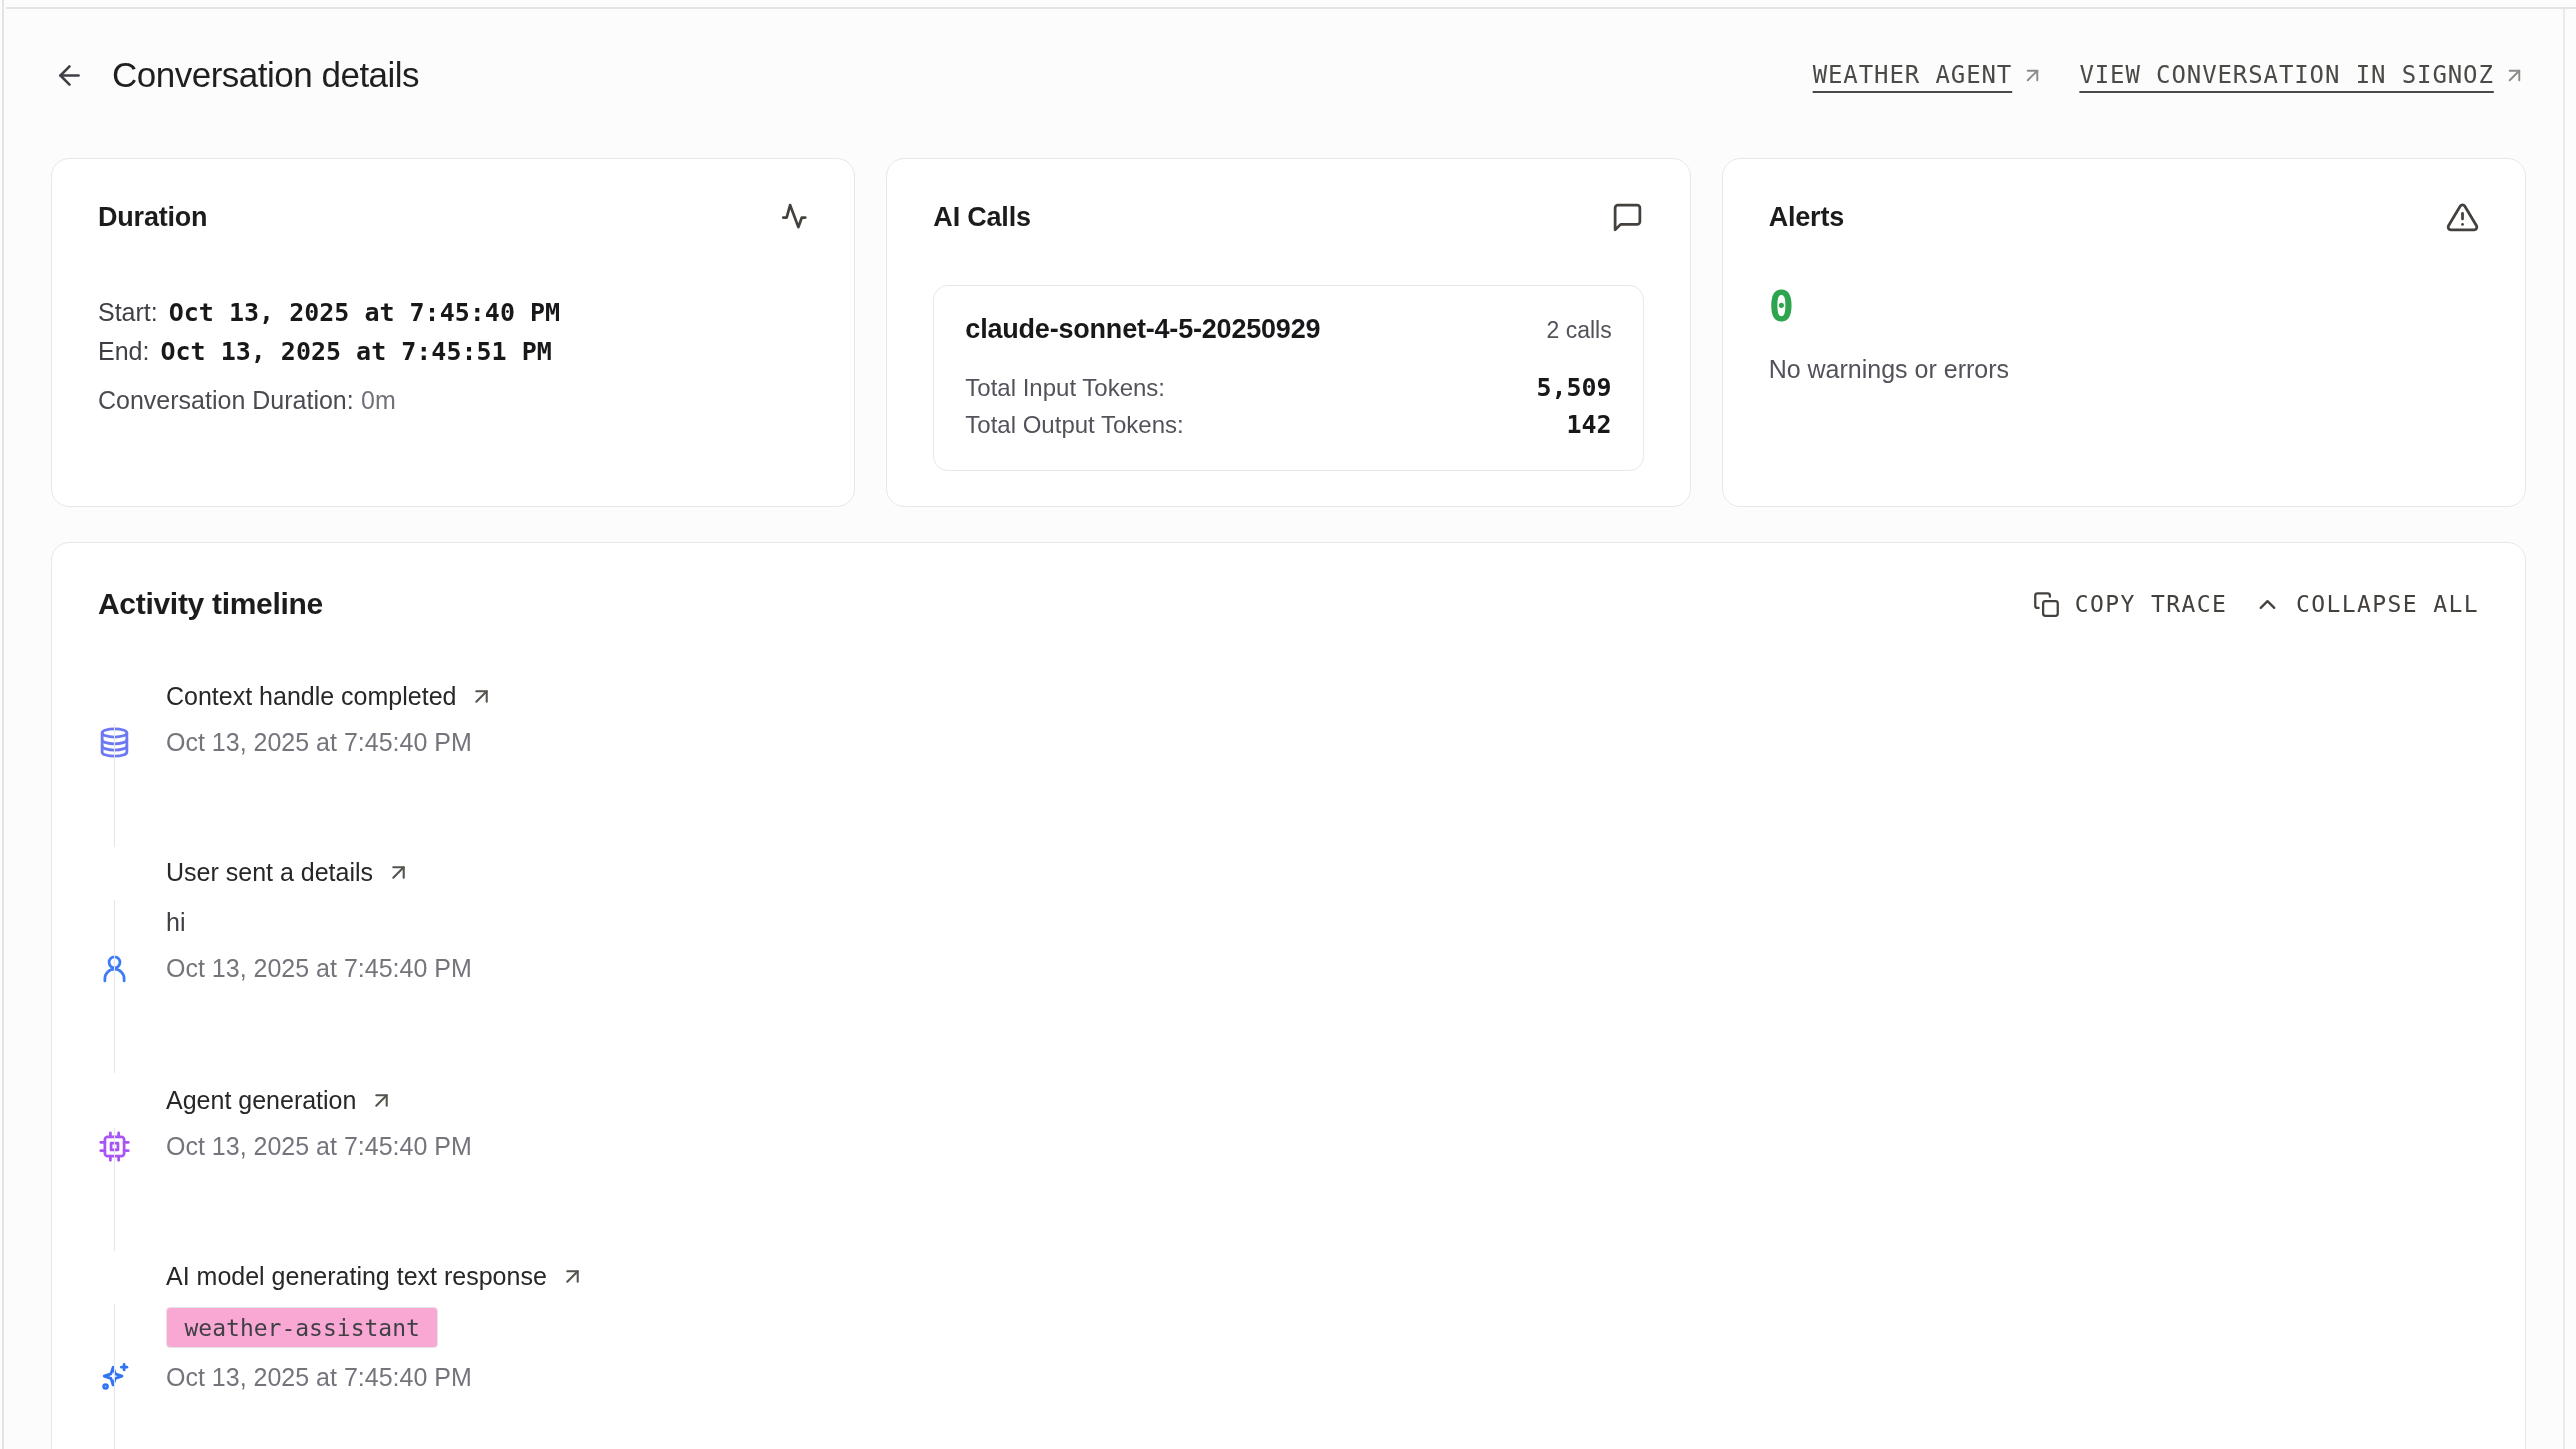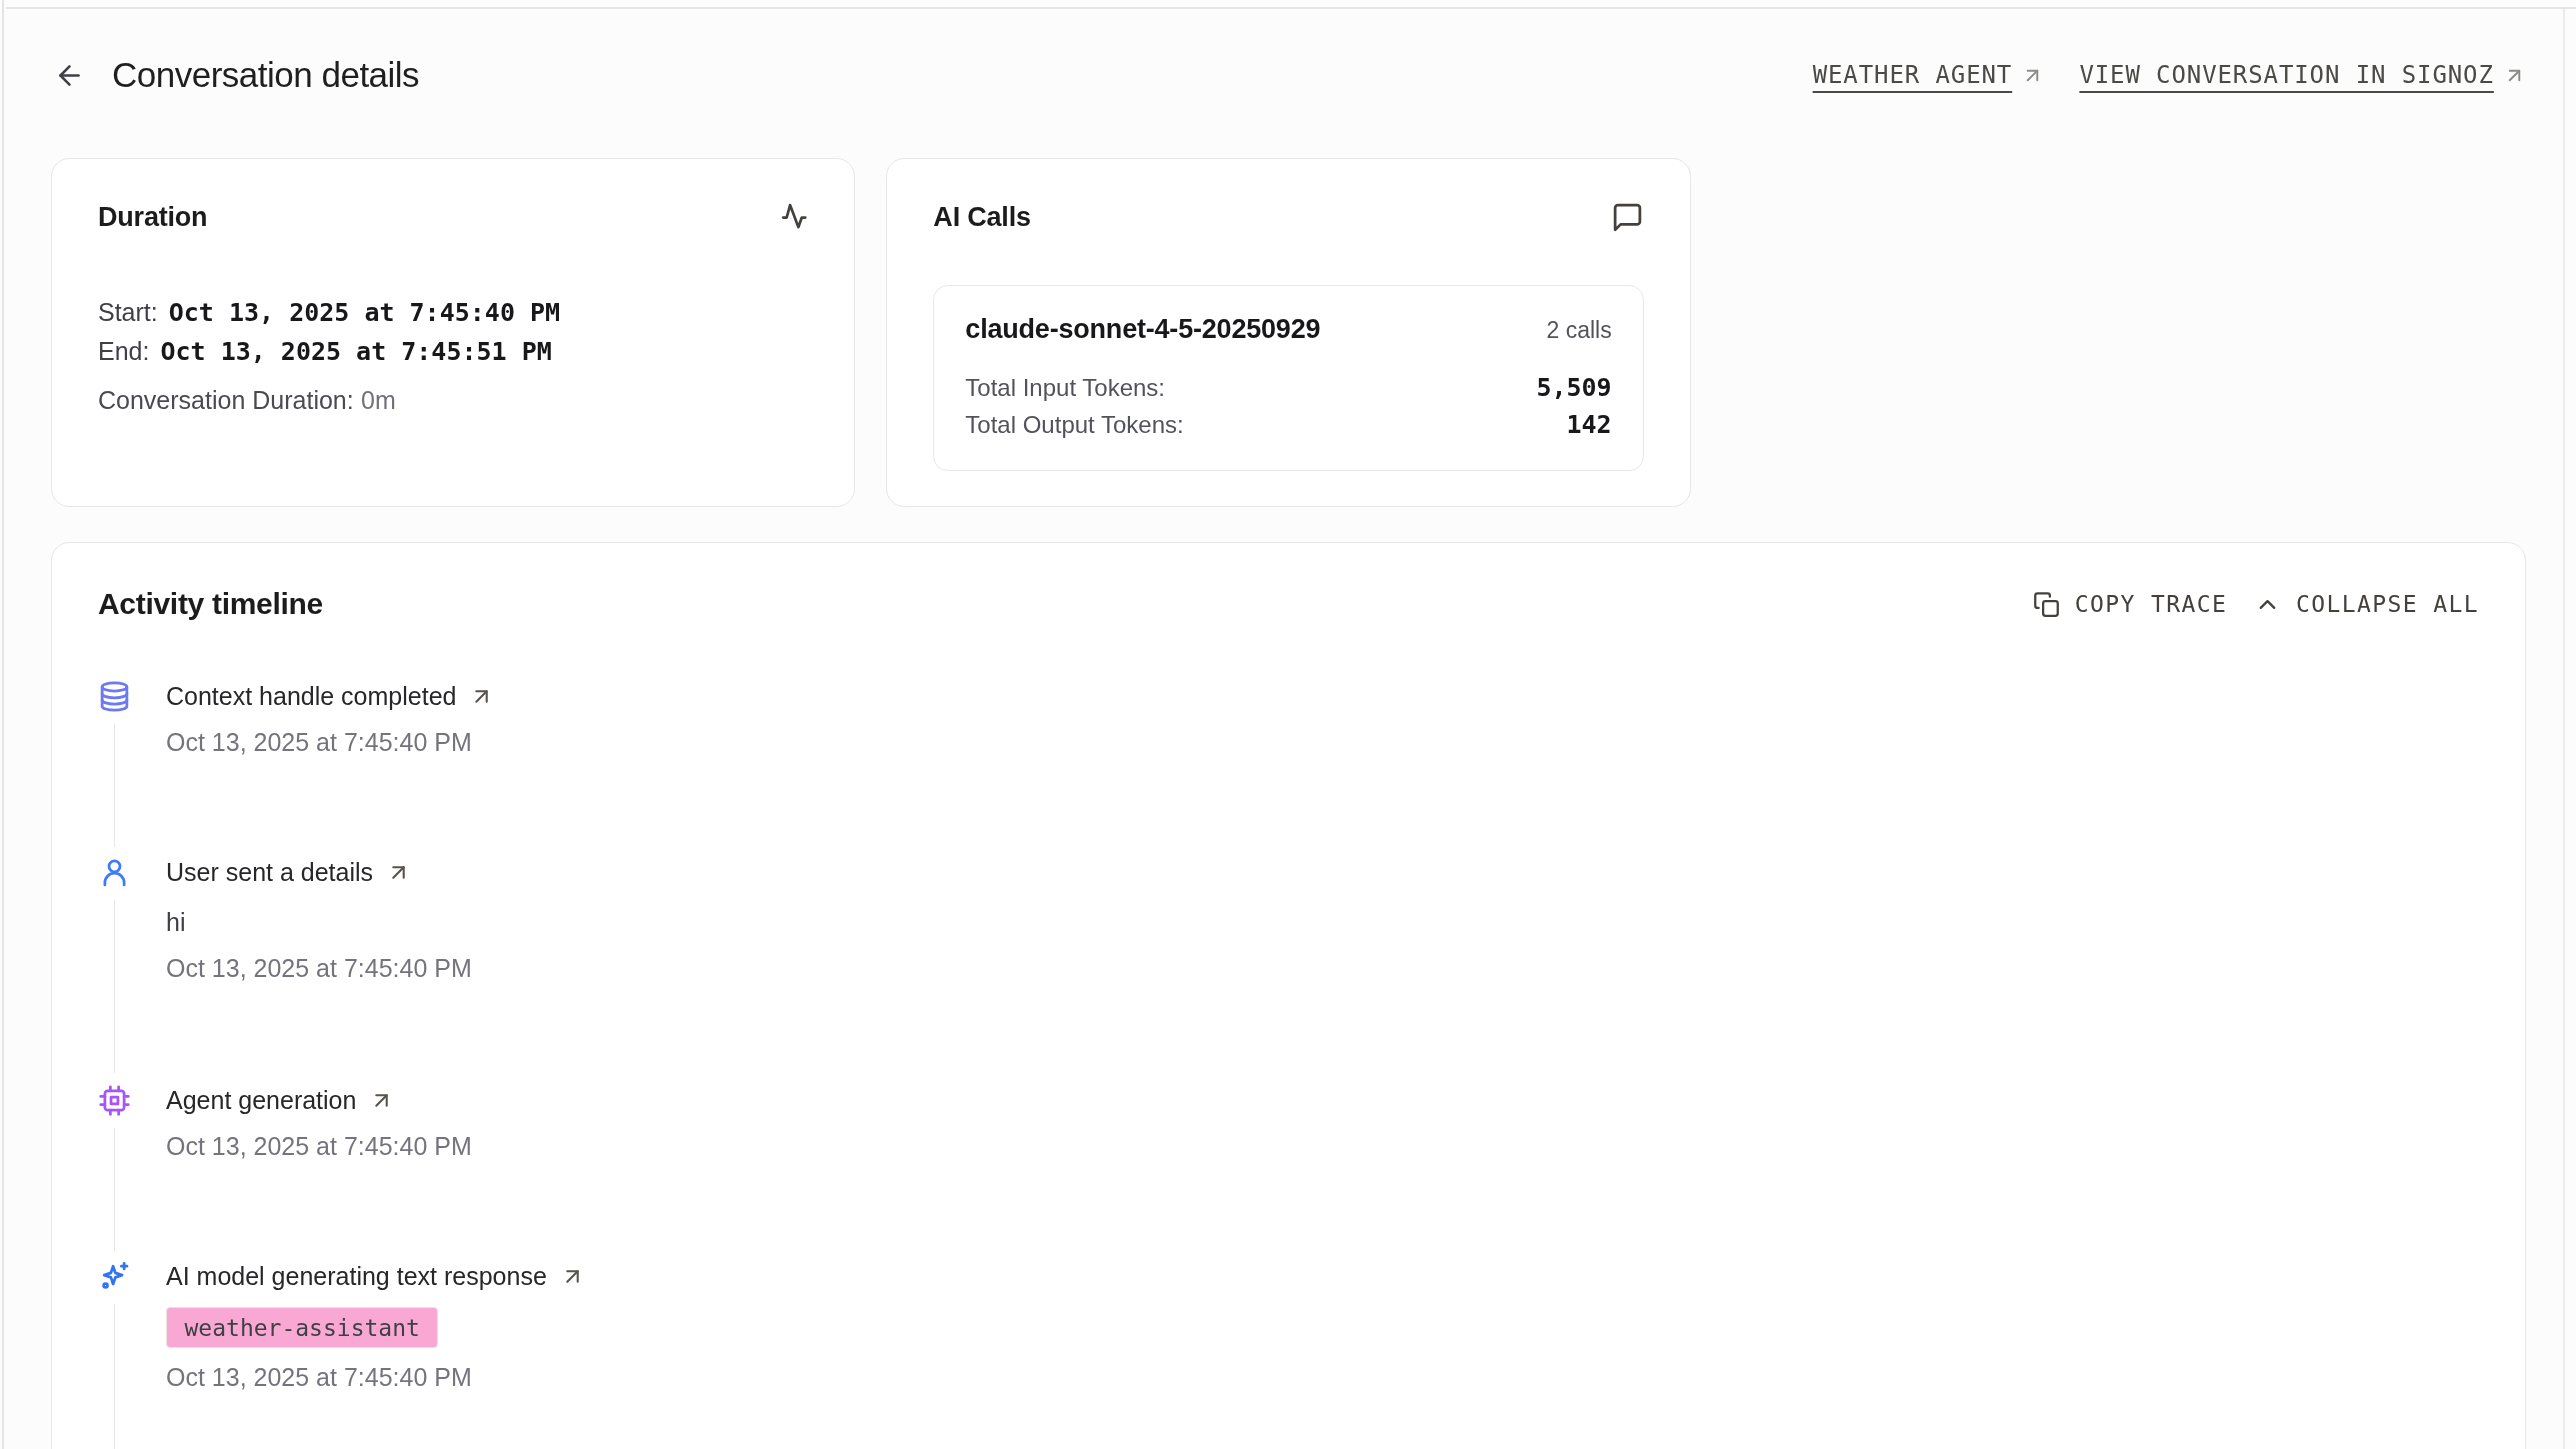--- a/index.html
+++ b/index.html
@@ -67,21 +67,21 @@
     margin-top:35px; background:#fff; border:1.8px solid #e7e7e7; border-radius:18.4px;
     padding:44px 46px; height:1286px;
   }
   .tl-head { display:flex; align-items:center; justify-content:space-between; }
   .tl-title { font-size:30px; font-weight:600; letter-spacing:-0.3px; color:#1c1c1c; }
   .tl-actions { display:flex; align-items:center; gap:27px; }
   .tl-btn { display:flex; align-items:center; gap:14.7px; background:none; border:none; cursor:pointer; color:#44403c; }
   .tl-btn .lbl { font-family:"DejaVu Sans Mono", monospace; font-size:23px; font-weight:500; letter-spacing:1.4px; color:#44403c; text-transform:uppercase; }
 
   .entries { margin-top:59px; padding-left:0; }
-  .entry { display:flex; position:relative; }
+  .entry { display:flex; position:relative;align-items:flex-end; }
   .entry-icon { width:33px; height:33px; flex:none; display:flex; align-items:center; justify-content:center; }
   .connector { position:absolute; left:15.6px; top:44px; bottom:-88px; width:1.8px; background:#e5e5e8; }
   .entry.last .connector { bottom:auto; height:294px; }
   .entry-body { margin-left:35px; min-width:0; }
   .entry-title-row { display:flex; align-items:center; gap:13px; }
   .entry-title { font-size:25px; line-height:33px; font-weight:500; color:#27272a; }
   .entry-link-icon { color:#57534e; display:flex; }
   .entry-text { margin-top:16.5px; font-size:25px; line-height:33px; color:#3f3f46; }
   .entry-ts { margin-top:13px; font-size:25px; line-height:33px; color:#74747c; }
   .entry-badge {
@@ -183,20 +183,34 @@
           <span class="ai-label">Total Input Tokens:</span>
           <span class="ai-val">5,509</span>
         </div>
         <div class="ai-row">
           <span class="ai-label">Total Output Tokens:</span>
           <span class="ai-val">142</span>
         </div>
       </div>
     </section>
 
+    <section class="card">
+      <div class="card-head">
+        <div class="card-title">Alerts</div>
+        <span class="head-icon" style="display:flex">
+          <svg width="33" height="33" viewBox="0 0 24 24" fill="none" stroke="currentColor" stroke-width="2" stroke-linecap="round" stroke-linejoin="round">
+              <path d="M10.29 3.86L1.82 18a2 2 0 0 0 1.71 3h16.94a2 2 0 0 0 1.71-3L13.71 3.86a2 2 0 0 0-3.42 0z"></path>
+              <path d="M12 9v4"></path>
+              <path d="M12 17h.01"></path>
+            </svg>
+        </span>
+      </div>
+      <div class="alert-count">0</div>
+      <div class="alert-msg">No warnings or errors</div>
+    </section>
   </div>
 
   <section class="timeline-panel">
     <div class="tl-head">
       <div class="tl-title">Activity timeline</div>
       <div class="tl-actions">
         <button class="tl-btn">
           <span style="display:flex">
             <svg width="27" height="27" viewBox="0 0 24 24" fill="none" stroke="currentColor" stroke-width="2" stroke-linecap="round" stroke-linejoin="round">
                 <rect x="9" y="9" width="13" height="13" rx="2"></rect>

